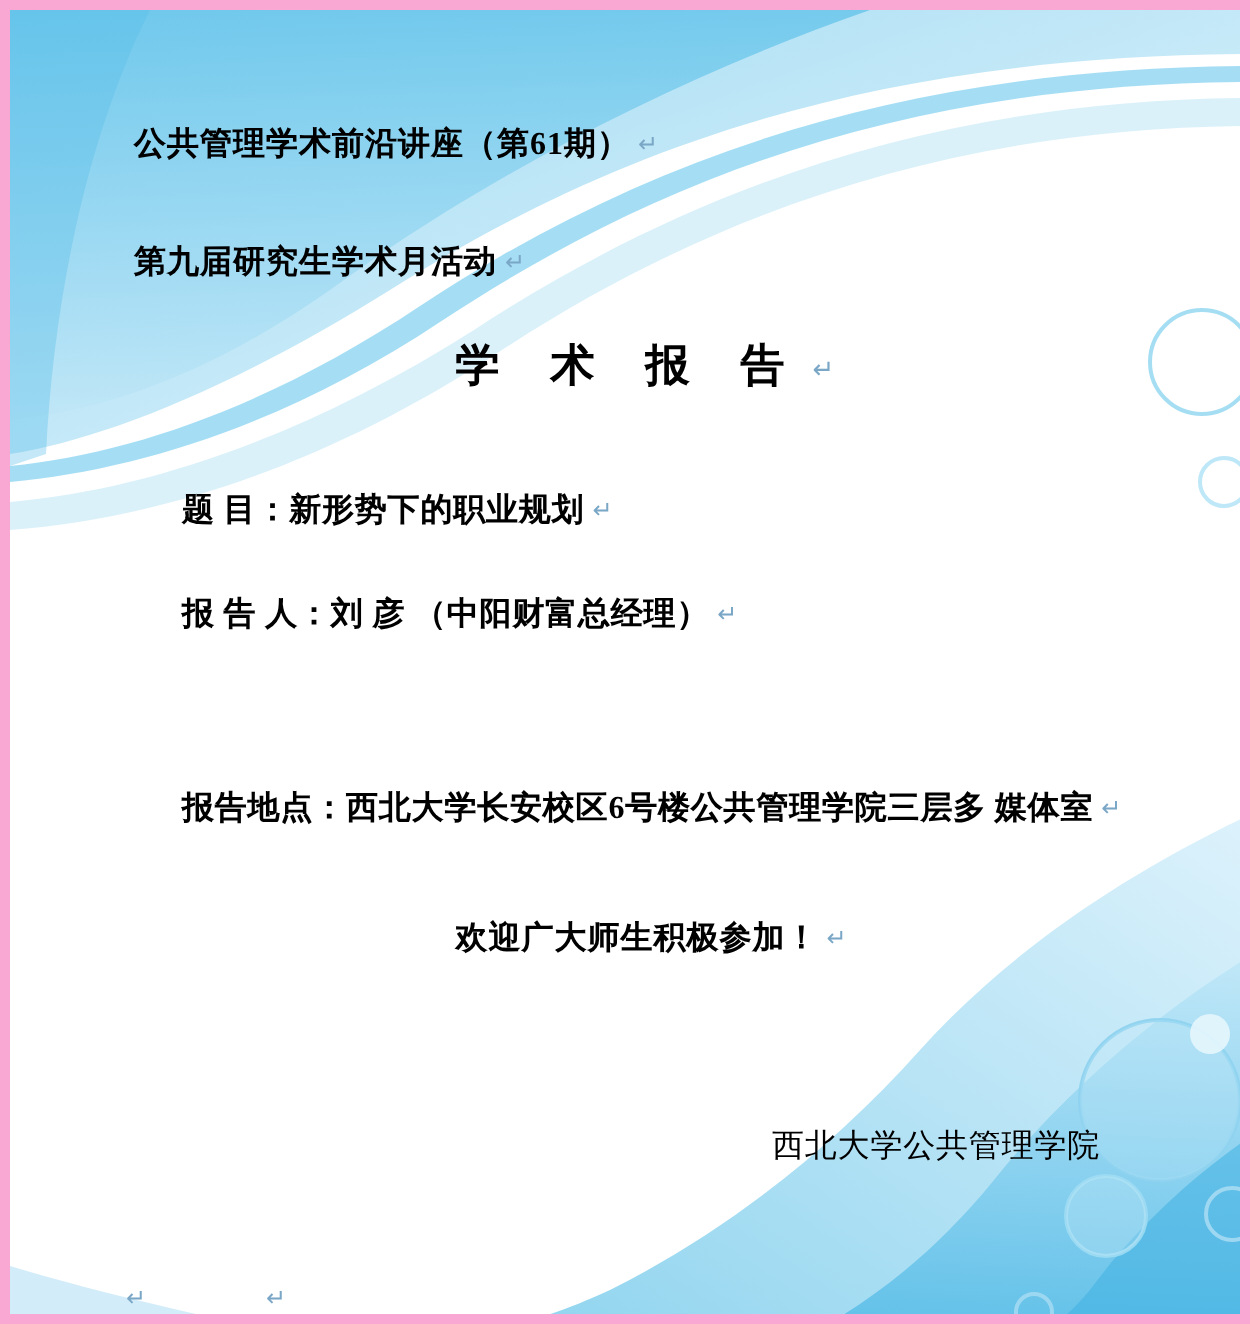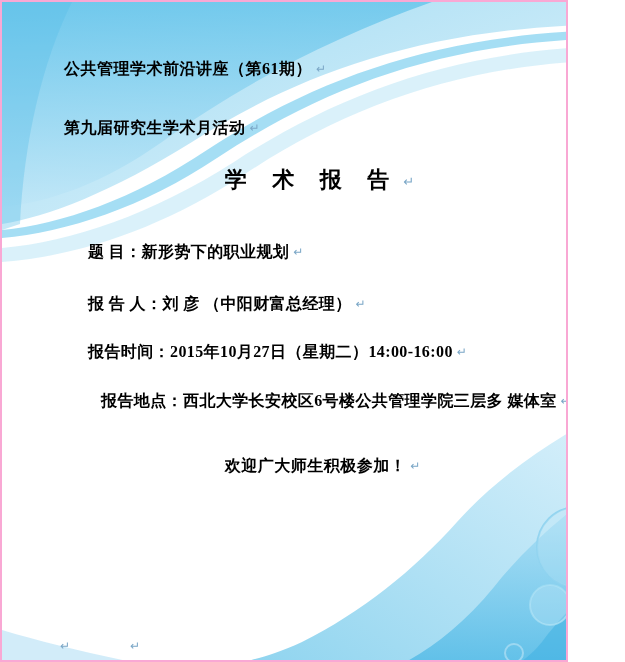--- a/index.html
+++ b/index.html
@@ -2,25 +2,25 @@
 <html><head>
 <meta charset="utf-8">
 <style>
   html, body {
     margin: 0;
     padding: 0;
     background: #ffffff;
   }
   .page {
     position: relative;
-    width: 568px;
+    width: 625px;
     height: 662px;
     overflow: hidden;
     background: #ffffff;
-    border: 2px solid #f9a8d4;
+    border: 5px solid #f9a8d4;
     box-sizing: border-box;
     font-family: "Liberation Serif", serif;
   }
   .bg-svg {
     position: absolute;
     left: 0;
     top: 0;
     width: 625px;
     height: 662px;
   }
@@ -59,21 +59,21 @@
   }
 
   .body-line {
     font-size: 16px;
     font-weight: bold;
     letter-spacing: 0.4px;
   }
   #b1 { left: 86px; top: 240px; }
   #b2 { left: 86px; top: 292px; }
   #b3 { left: 86px; top: 340px; }
-  #b4 { left: 99px; top: 389px; }
+  #b4 { left: 86px; top: 389px; }
 
   .welcome {
     left: 0;
     top: 454px;
     width: 625px;
     text-align: center;
     font-size: 16px;
     font-weight: bold;
     letter-spacing: 0.5px;
     padding-left: 16px;
@@ -176,31 +176,31 @@
     </div>
 
     <div class="line body-line" id="b2">
       <span>报 告 人：刘  彦   （中阳财富总经理）</span><span class="pilcrow">↵</span>
     </div>
 
     <div class="line body-line" id="b1">
       <span>题      目：新形势下的职业规划</span><span class="pilcrow">↵</span>
     </div>
 
-    <div class="line body-line" id="b3">
-      <span>报告时间：2015年10月27日（星期二）14:00-16:00</span><span class="pilcrow">↵</span>
-    </div>
 
     <div class="line body-line" id="b4">
       <span>报告地点：西北大学长安校区6号楼公共管理学院三层多 媒体室</span><span class="pilcrow">↵</span>
     </div>
 
     <div class="line welcome">
       <span>欢迎广大师生积极参加！</span><span class="pilcrow">↵</span>
     </div>
 
+    <div class="line sign" id="sign1">
+      <span>西北大学公共管理学院</span>
+    </div>
 
 
     <div class="mark" id="mark-bottom1">↵</div>
     <div class="mark" id="mark-bottom2">↵</div>
 
   </div>
 </div>
 
 </body></html>

